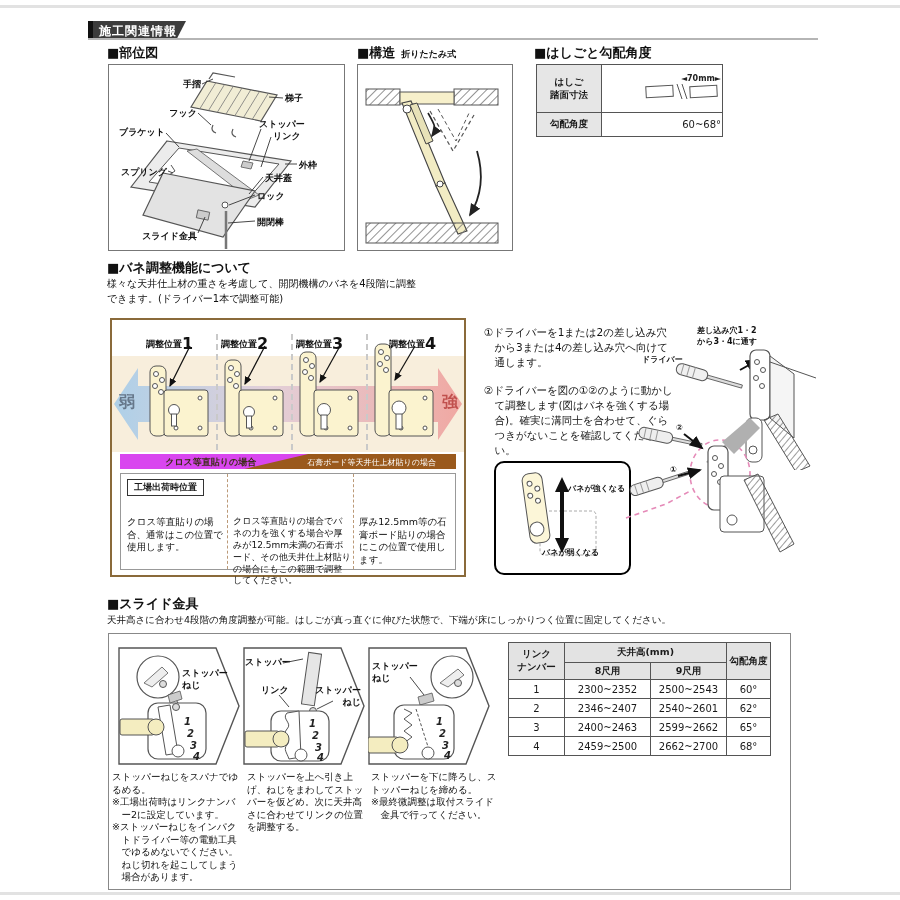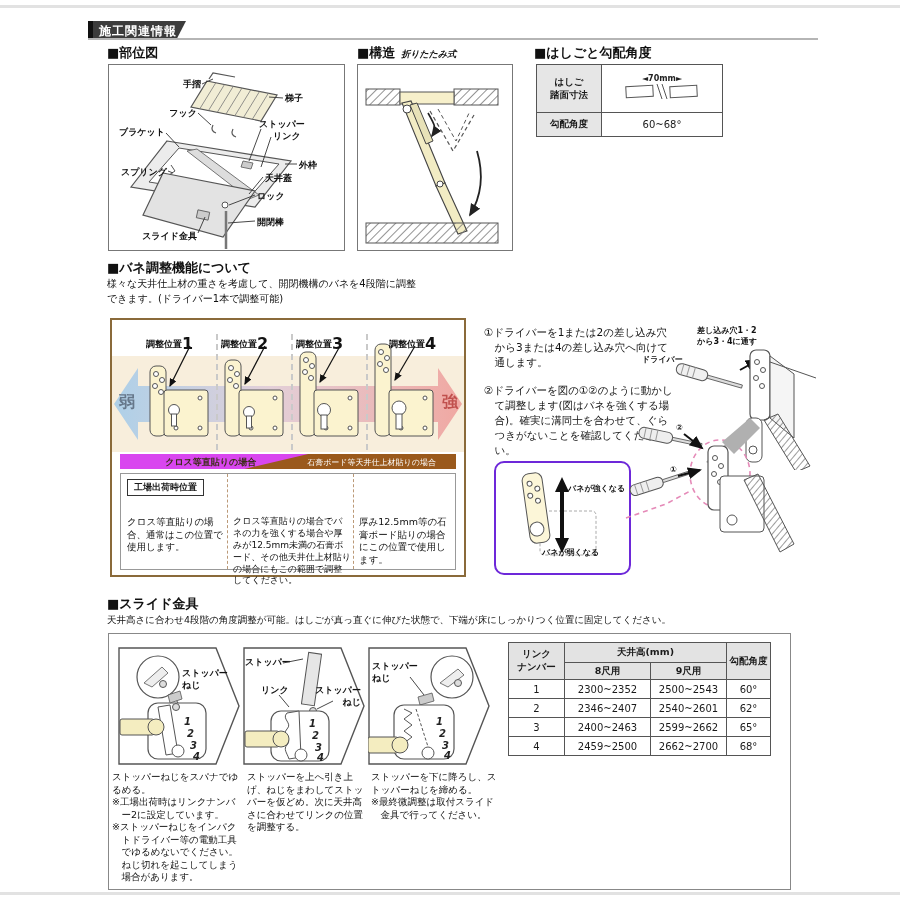--- a/index.html
+++ b/index.html
@@ -6,46 +6,46 @@
   body{width:900px;height:900px;background:#fff;font-family:"DejaVu Sans",sans-serif;color:#1a1a1a;}
   .page{position:relative;width:900px;height:900px;background:#fff;overflow:hidden;}
   .abs{position:absolute;}
   .strip{position:absolute;left:0;width:900px;height:3px;background:#e2e2e2;}
   .banner{position:absolute;left:88px;top:21px;width:98px;height:19px;background:#3c3c3c;
           clip-path:polygon(0 0,100% 0,90% 100%,0 100%);}
   .banner .bar{position:absolute;left:0;top:0;width:5px;height:100%;background:#111;}
   .banner .txt{position:absolute;left:11px;top:2px;font-size:12px;font-weight:bold;color:#fff;letter-spacing:1px;}
   .banner-line{position:absolute;left:88px;top:38px;width:730px;height:2px;background:#b5b5b5;}
   .sec-title{position:absolute;font-size:13px;font-weight:bold;color:#111;white-space:nowrap;}
-  .sec-title .sub{font-size:9px;margin-left:6px;font-style:italic;}
+  .sec-title .sub{font-size:9px;margin-left:6px;}
   .box{position:absolute;border:1px solid #777;background:#fff;}
   .body-text{position:absolute;font-size:10px;color:#111;white-space:nowrap;}
   
   .angle-table{position:absolute;left:536px;top:64px;border-collapse:collapse;table-layout:fixed;}
   .angle-table th,.angle-table td{border:1px solid #555;}
   .angle-table th{width:62px;background:#e6e6e6;font-size:9.5px;font-weight:bold;white-space:pre-line;text-align:center;}
-  .angle-table td{width:118px;text-align:center;font-size:10px;background:#fff;margin-left:20px;}
+  .angle-table td{width:118px;text-align:right;font-size:10px;background:#fff;margin-left:20px;}
   .tread-line{font-size:8px;font-weight:bold;color:#222;}
   
   .figure{position:absolute;left:110px;top:318px;width:356px;height:259px;border:2px solid #8a6a3a;background:#fff;box-sizing:border-box;}
   .cream{position:absolute;left:0;top:36px;width:352px;height:96px;background:#f8eedc;}
   .weakstrong{position:absolute;font-size:16px;font-weight:bold;}
   .vsep{position:absolute;top:14px;height:116px;border-left:2px dashed #c9c9c9;}
   .pos{position:absolute;top:14px;font-size:9px;font-weight:bold;color:#111;white-space:nowrap;}
   .pos .num{font-size:16px;vertical-align:-2px;}
   .bar{position:absolute;left:8px;top:134px;width:336px;height:15px;background:#d946ef;overflow:hidden;}
   .bar-brown{position:absolute;left:0;top:0;width:100%;height:100%;background:#9a591c;clip-path:polygon(37% 100%,56% 0,100% 0,100% 100%);}
   .bar-lt{position:absolute;left:0;top:1.5px;width:54%;text-align:center;font-size:9px;font-weight:bold;color:#3a2c14;}
   .bar-rt{position:absolute;right:1px;top:3px;width:44%;text-align:left;font-size:8px;color:#fff;}
   .innerbox{position:absolute;left:8px;top:153px;width:336px;height:97px;border:1px solid #999;box-sizing:border-box;}
   .factory{position:absolute;left:6px;top:5px;border:1.5px solid #333;padding:1px 6px;font-size:9px;font-weight:bold;background:#fff;white-space:nowrap;}
   .icol{position:absolute;top:42px;font-size:9.5px;line-height:1.32;color:#111;}
   .isep{position:absolute;top:0;height:100%;border-left:1.5px dashed #bb9977;}
   .step{position:absolute;width:180px;font-size:10.5px;line-height:1.42;color:#111;text-indent:-1em;padding-left:1em;}
-  .pinkbox{position:absolute;left:494px;top:461px;width:133px;height:110px;border:2px solid #6d28d9;border-radius:10px;background:#fff;}
+  .pinkbox{position:absolute;left:494px;top:461px;width:133px;height:110px;border:2px solid #000000;border-radius:10px;background:#fff;}
   
   .bigbox{position:absolute;left:108px;top:633px;width:681px;height:255px;border:1px solid #888;background:#fff;}
   .link-table{position:absolute;left:508px;top:642px;border-collapse:collapse;table-layout:fixed;width:262px;}
   .link-table th,.link-table td{border:1px solid #555;text-align:center;}
   .link-table th{background:#e3e3e3;font-size:9.5px;font-weight:bold;white-space:pre-line;}
   .link-table td{font-size:10px;background:#fff;height:16px;}
   .cap{position:absolute;font-size:9.5px;line-height:1.32;color:#111;}
   .cap .note{text-indent:-1em;padding-left:1em;}
   svg text{font-family:"DejaVu Sans",sans-serif;}
   .lbl{font-size:9px;font-weight:600;fill:#111;}

